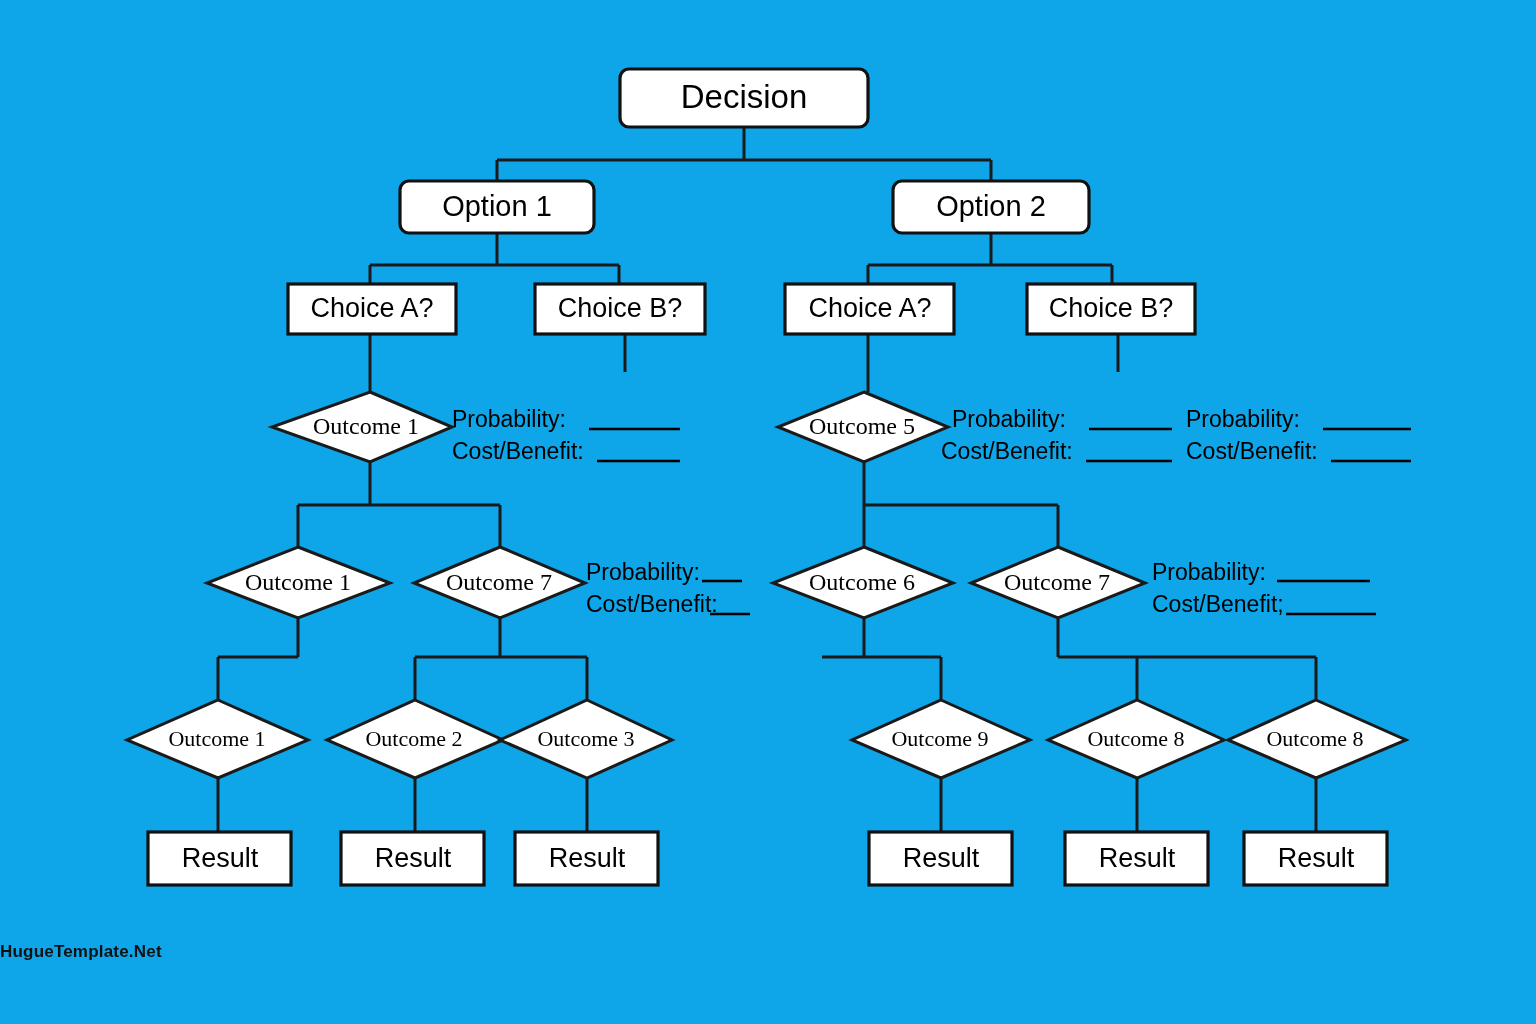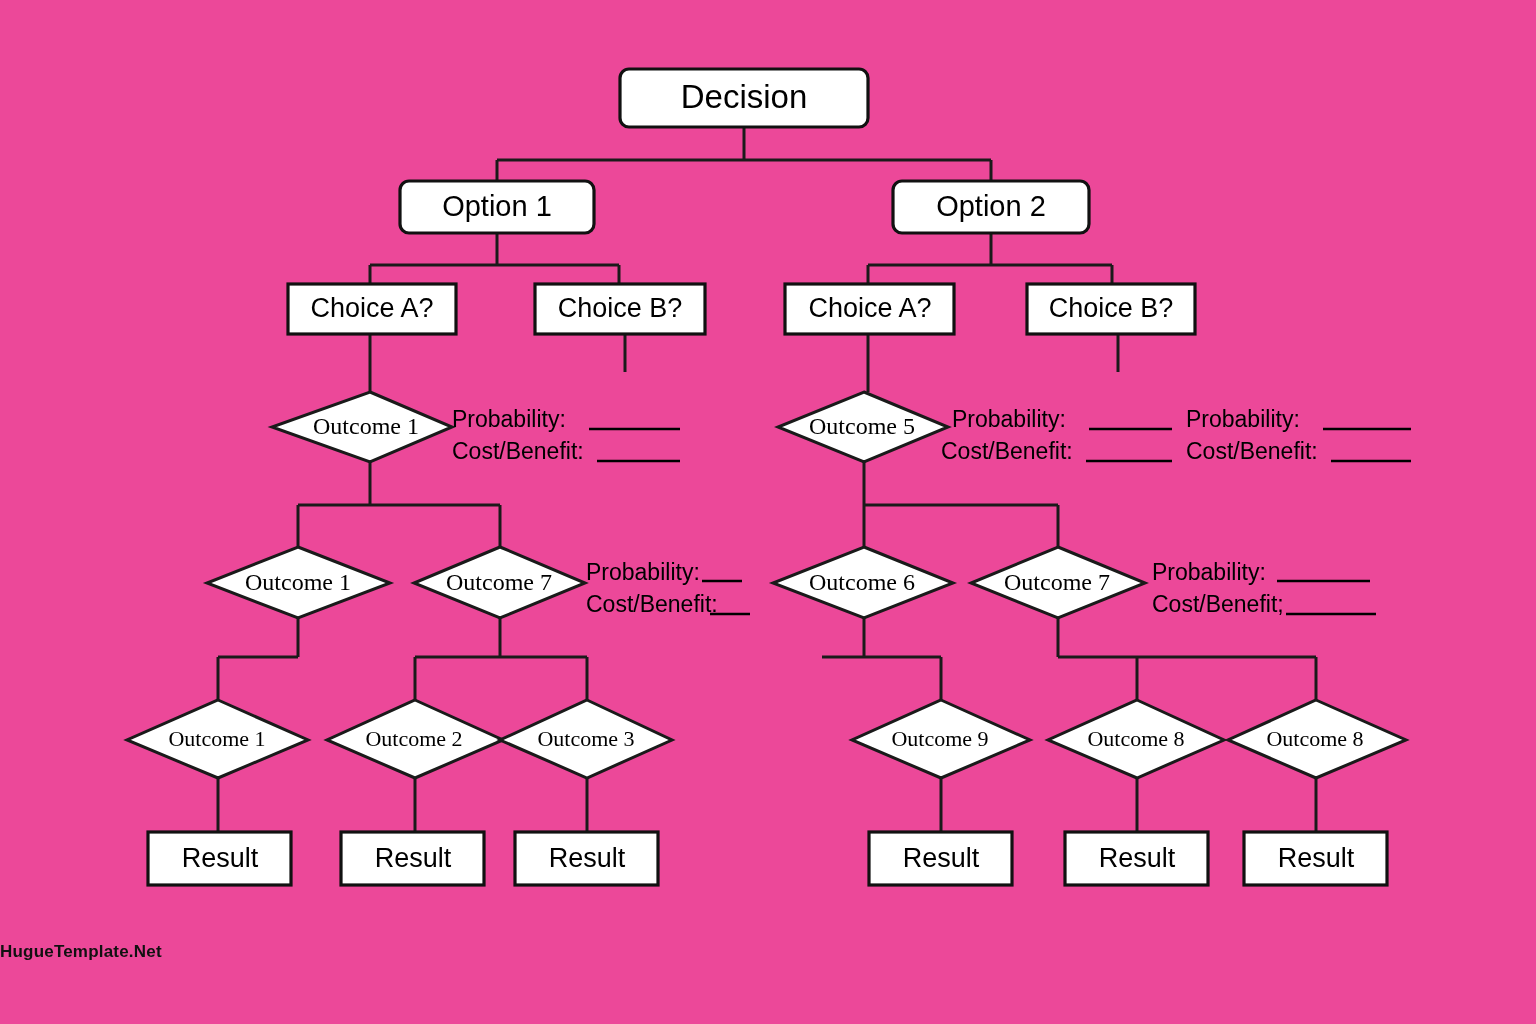--- a/index.html
+++ b/index.html
@@ -1,17 +1,17 @@
 <!DOCTYPE html>
 <html><head>
 <meta charset="utf-8">
 <style>
   html,body{margin:0;padding:0;background:#ffffff;}
   body{width:1536px;height:1024px;font-family:"Liberation Sans",sans-serif;overflow:hidden;}
-  #stage{position:relative;width:1536px;height:1024px;background:#ec4899;}
+  #stage{position:relative;width:1536px;height:1024px;background:#0ea5e9;}
   svg#tree{position:absolute;left:0;top:0;width:1536px;height:1024px;}
   .conn{fill:none;stroke:#1a1a1a;stroke-width:3;stroke-linecap:butt;stroke-linejoin:miter;}
   .node-box{fill:#ffffff;stroke:#111111;stroke-width:3.2;}
   .node-box.rounded{rx:9;ry:9;}
   .diamond{fill:#ffffff;stroke:#1a1a1a;stroke-width:3;stroke-linejoin:miter;}
   .box-label{font-family:"Liberation Sans",sans-serif;fill:#000;text-anchor:middle;dominant-baseline:middle;}
   .lbl-decision{font-size:33px;}
   .lbl-option{font-size:29px;}
   .lbl-choice{font-size:27px;}
   .lbl-result{font-size:27px;}

